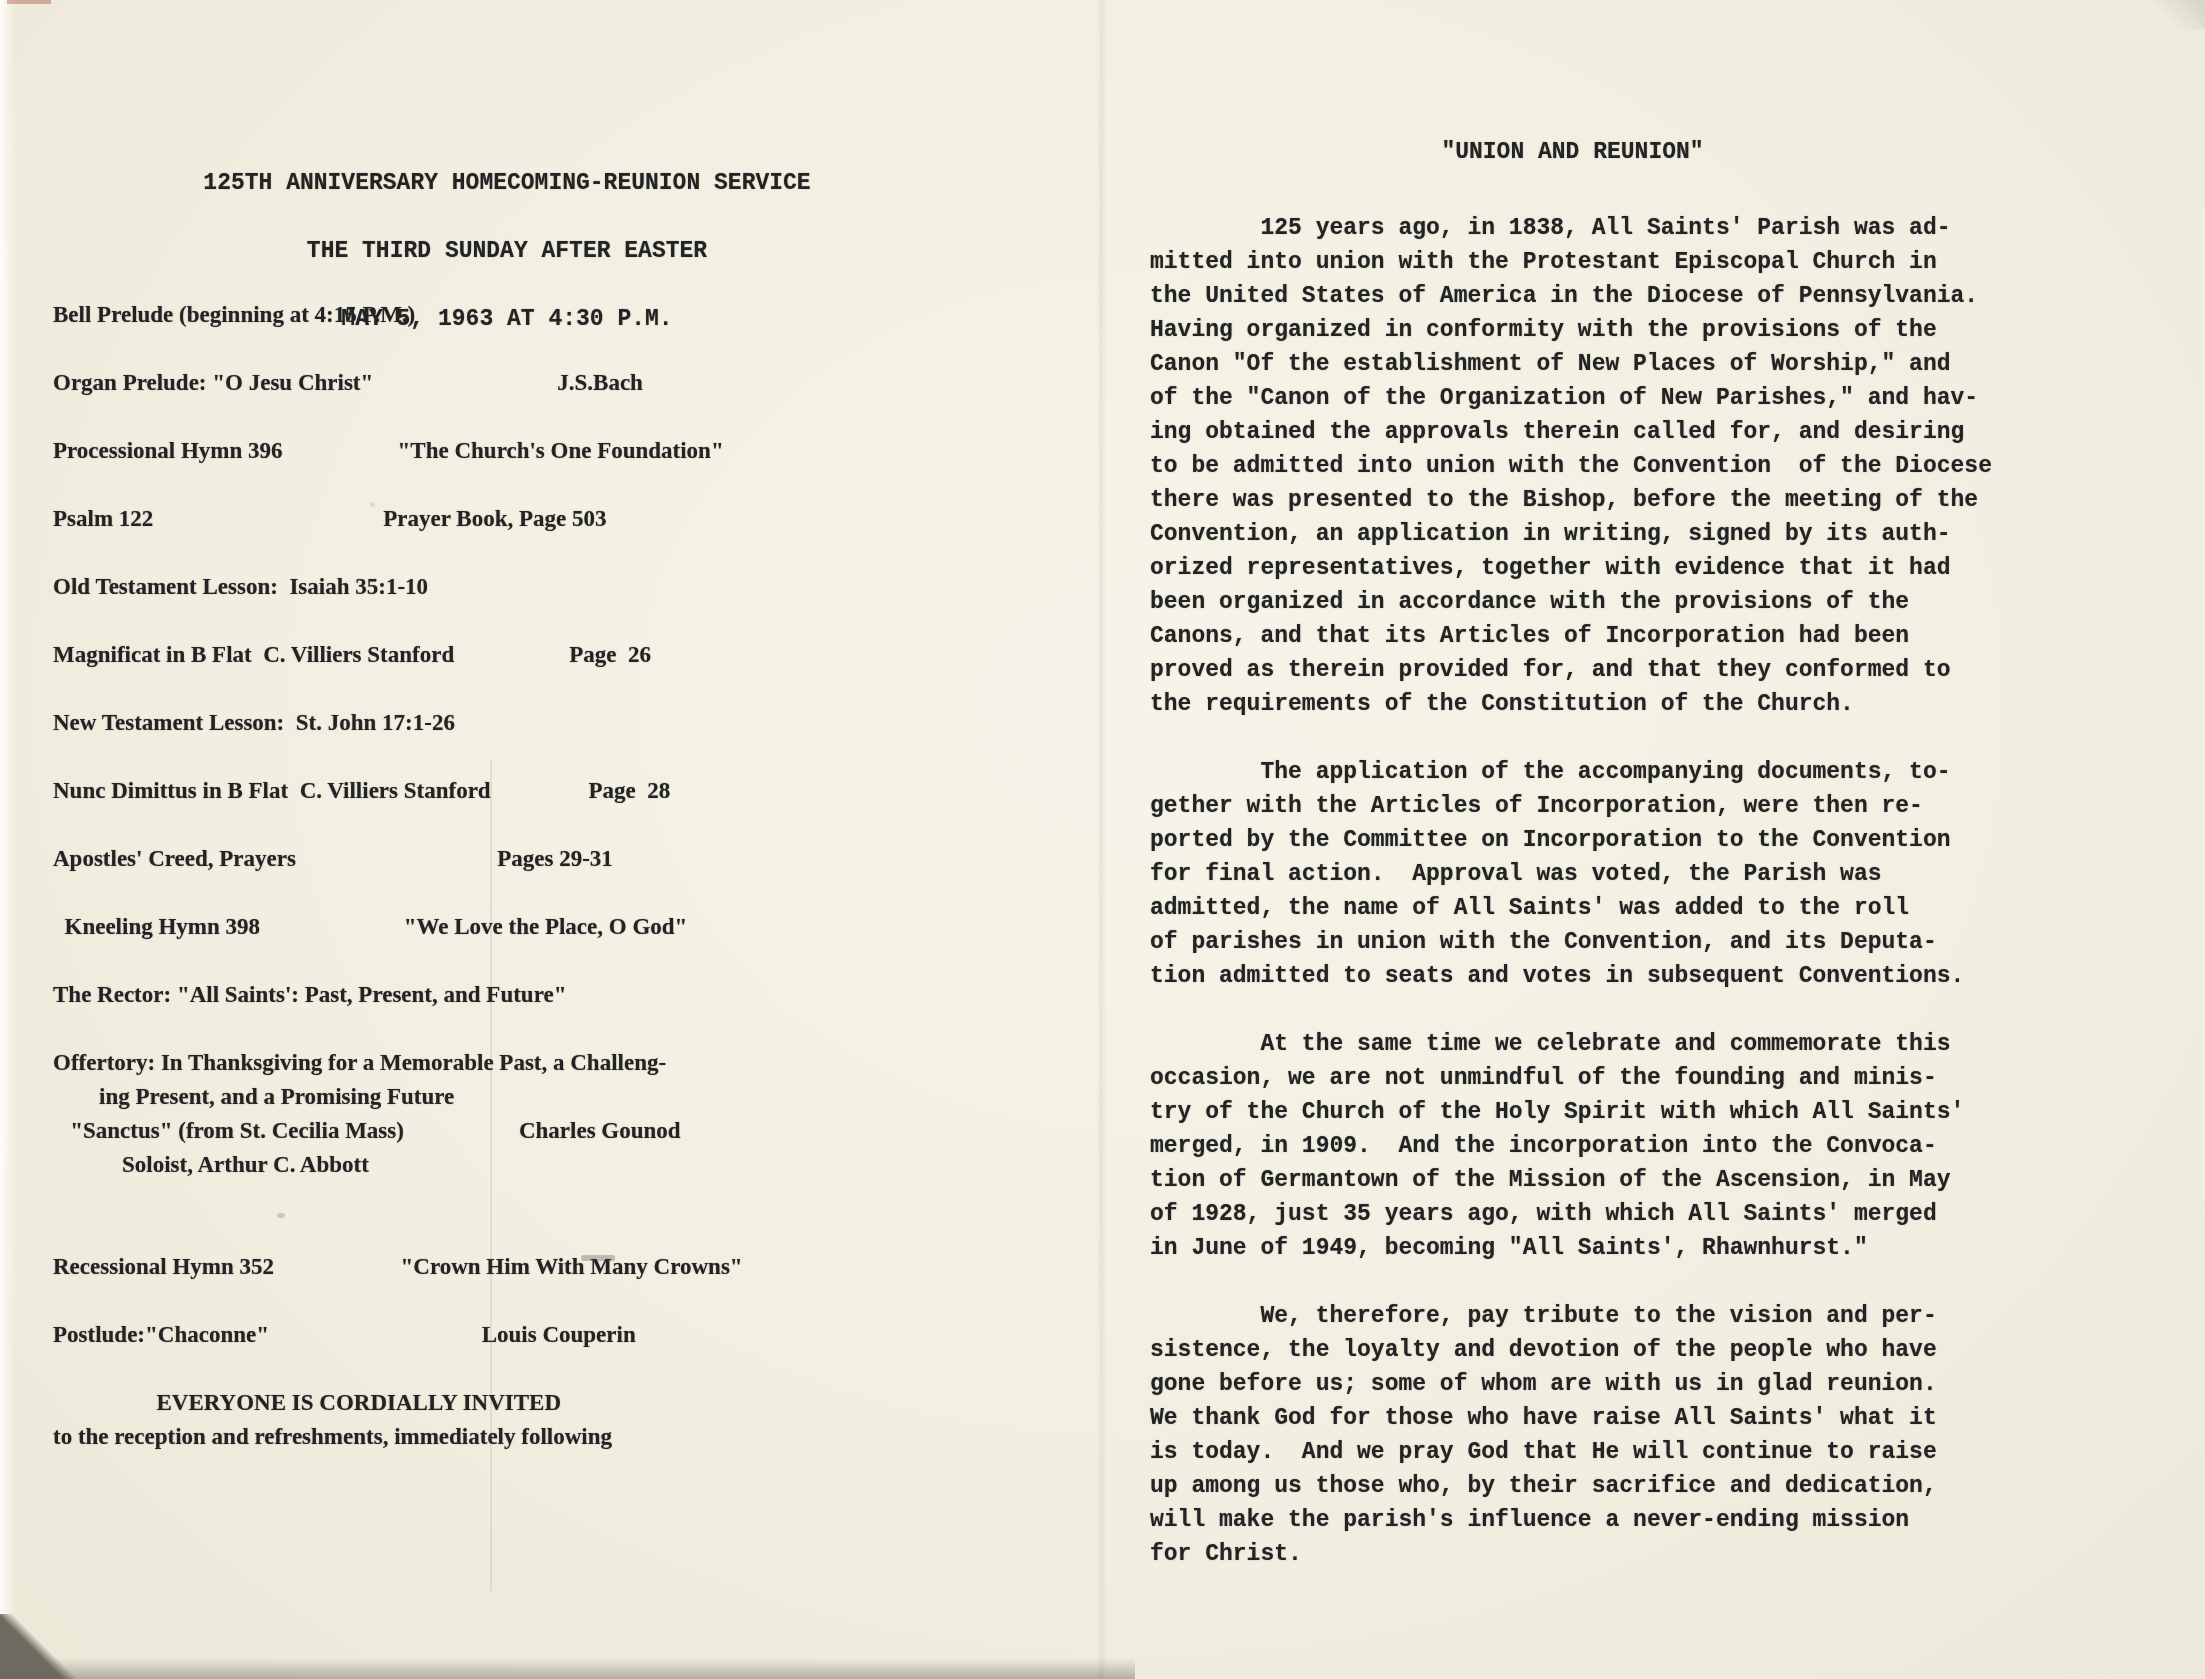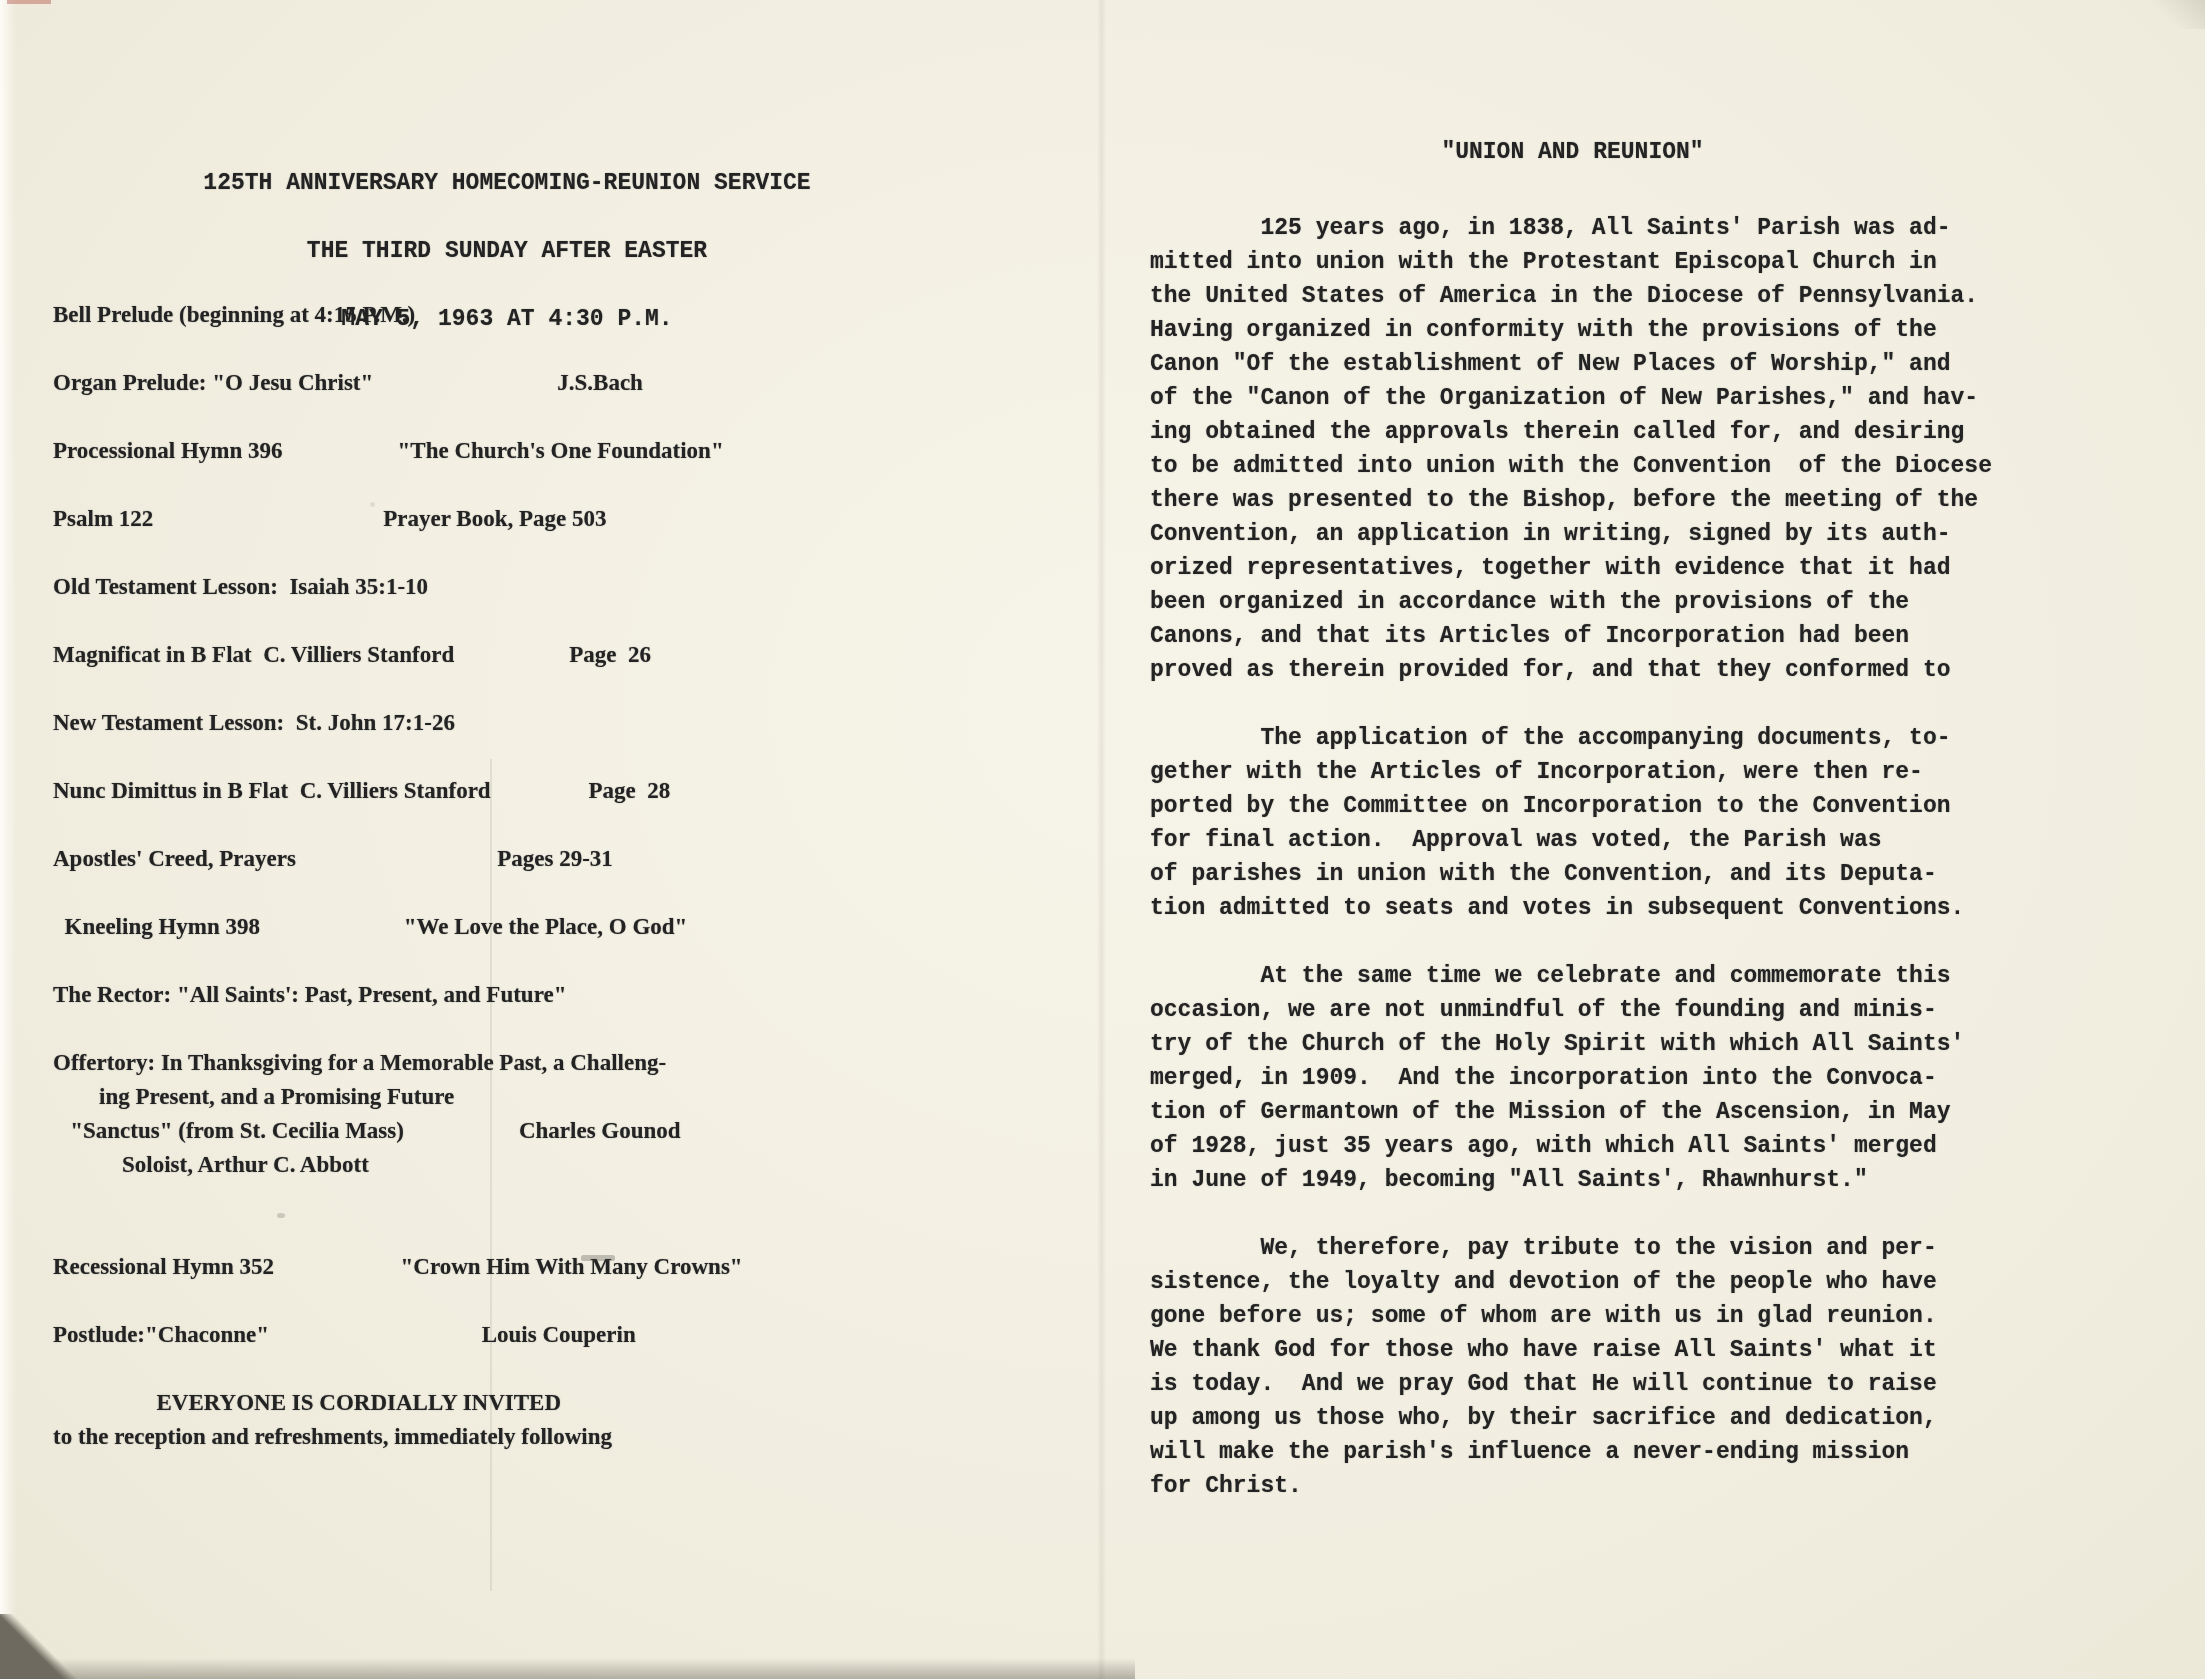--- a/index.html
+++ b/index.html
@@ -129,25 +129,27 @@
         <div class="ln">Canon "Of the establishment of New Places of Worship," and</div>
         <div class="ln">of the "Canon of the Organization of New Parishes," and hav-</div>
         <div class="ln">ing obtained the approvals therein called for, and desiring</div>
         <div class="ln">to be admitted into union with the Convention  of the Diocese</div>
         <div class="ln">there was presented to the Bishop, before the meeting of the</div>
         <div class="ln">Convention, an application in writing, signed by its auth-</div>
         <div class="ln">orized representatives, together with evidence that it had</div>
         <div class="ln">been organized in accordance with the provisions of the</div>
         <div class="ln">Canons, and that its Articles of Incorporation had been</div>
         <div class="ln">proved as therein provided for, and that they conformed to</div>
+        <div class="ln">the requirements of the Constitution of the Church.</div>
         <div class="ln"></div>
         <div class="ln">        The application of the accompanying documents, to-</div>
         <div class="ln">gether with the Articles of Incorporation, were then re-</div>
         <div class="ln">ported by the Committee on Incorporation to the Convention</div>
         <div class="ln">for final action.  Approval was voted, the Parish was</div>
+        <div class="ln">admitted, the name of All Saints' was added to the roll</div>
         <div class="ln">of parishes in union with the Convention, and its Deputa-</div>
         <div class="ln">tion admitted to seats and votes in subsequent Conventions.</div>
         <div class="ln"></div>
         <div class="ln">        At the same time we celebrate and commemorate this</div>
         <div class="ln">occasion, we are not unmindful of the founding and minis-</div>
         <div class="ln">try of the Church of the Holy Spirit with which All Saints'</div>
         <div class="ln">merged, in 1909.  And the incorporation into the Convoca-</div>
         <div class="ln">tion of Germantown of the Mission of the Ascension, in May</div>
         <div class="ln">of 1928, just 35 years ago, with which All Saints' merged</div>
         <div class="ln">in June of 1949, becoming "All Saints', Rhawnhurst."</div>

